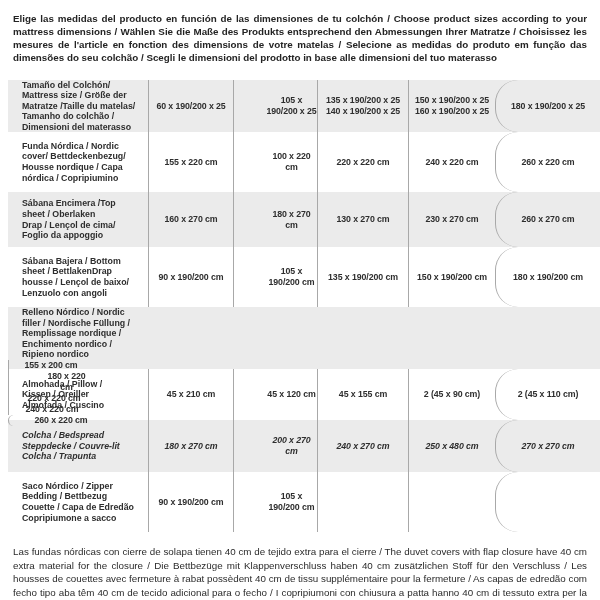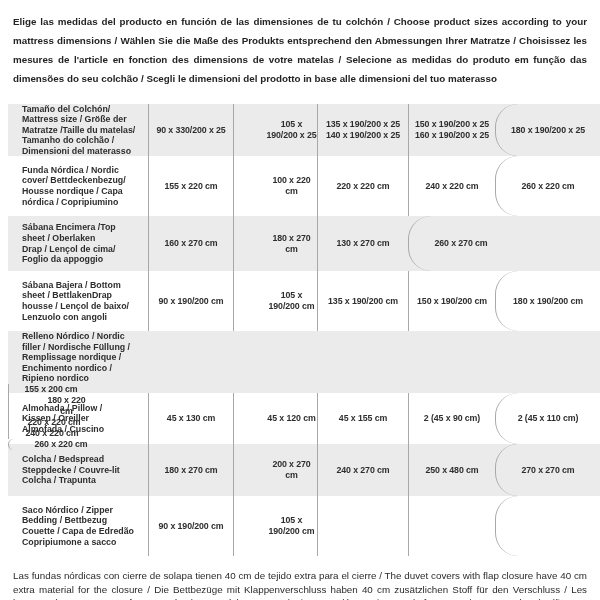--- a/index.html
+++ b/index.html
@@ -5,21 +5,21 @@
   html,body{margin:0;padding:0;}
   body{
     width:600px;height:600px;overflow:hidden;background:#ffffff;
     font-family:"Liberation Sans","DejaVu Sans",sans-serif;
     color:#2b2b2b;
   }
   .page{width:600px;height:600px;position:relative;}
 
   .intro{
     margin:12px 13px 16px 13px;
-    font-size:9.8px;font-weight:bold;line-height:19px;
+    font-size:9.8px;font-weight:bold;line-height:13px;
     text-align:justify;color:#242424;
   }
 
   .size-table{margin-left:8px;width:592px;}
   .tr{display:flex;}
   .tr.shade{background:#ebebeb;}
   .td{
     box-sizing:border-box;display:flex;align-items:center;
     font-weight:bold;color:#2e2e2e;
   }
@@ -28,21 +28,21 @@
     font-size:8.8px;line-height:10.6px;white-space:pre-line;
     justify-content:flex-start;text-align:left;
   }
   .td.cell{
     justify-content:center;text-align:center;
     font-size:8.8px;line-height:11px;white-space:pre-line;
     border-left:1px solid #a8a8a8;letter-spacing:-0.1px;
   }
   .c1{width:85px;} .c2{width:84px;padding-left:32px;} .c3{width:91px;} .c4{width:87px;} .c5{width:105px;border-radius:23px;}
   .r1{height:52px;} .r2{height:60px;} .r3{height:55px;} .r4{height:60px;}
-  .r5{height:62px;flex-direction:column;} .r6{height:51px;} .r7{height:52px;} .r8{height:60px;}
+  .r5{height:62px;flex-direction:column;} .r6{height:51px;} .r7{height:52px;font-style:italic;} .r8{height:60px;}
 
   .footnote{
     margin:13px 13px 0 13px;
     font-size:9.8px;font-weight:normal;line-height:13.5px;
     text-align:justify;color:#2b2b2b;
   }
 </style>
 </head>
 <body>
 
@@ -51,21 +51,21 @@
   <p class="intro">Elige las medidas del producto en función de las dimensiones de tu colchón / Choose product sizes according to your mattress dimensions / Wählen Sie die Maße des Produkts entsprechend den Abmessungen Ihrer Matratze / Choisissez les mesures de l'article en fonction des dimensions de votre matelas / Selecione as medidas do produto em função das dimensões do seu colchão / Scegli le dimensioni del prodotto in base alle dimensioni del tuo materasso</p>
 
   <div class="size-table">
 
     <div class="tr shade r1">
       <div class="td label">Tamaño del Colchón/
 Mattress size / Größe der
 Matratze /Taille du matelas/
 Tamanho do colchão /
 Dimensioni del materasso</div>
-      <div class="td cell c1">90 x 330/200 x 25</div>
+      <div class="td cell c1">60 x 190/200 x 25</div>
       <div class="td cell c2">105 x 190/200 x 25</div>
       <div class="td cell c3">135 x 190/200 x 25
 140 x 190/200 x 25</div>
       <div class="td cell c4">150 x 190/200 x 25
 160 x 190/200 x 25</div>
       <div class="td cell c5">180 x 190/200 x 25</div>
     </div>
 
     <div class="tr r2">
       <div class="td label">Funda Nórdica / Nordic
@@ -80,20 +80,21 @@
     </div>
 
     <div class="tr shade r3">
       <div class="td label">Sábana Encimera /Top
 sheet / Oberlaken
 Drap / Lençol de cima/
 Foglio da appoggio</div>
       <div class="td cell c1">160 x 270 cm</div>
       <div class="td cell c2">180 x 270 cm</div>
       <div class="td cell c3">130 x 270 cm</div>
+      <div class="td cell c4">230 x 270 cm</div>
       <div class="td cell c5">260 x 270 cm</div>
     </div>
 
     <div class="tr r4">
       <div class="td label">Sábana Bajera / Bottom
 sheet / BettlakenDrap
 housse / Lençol de baixo/
 Lenzuolo con angoli</div>
       <div class="td cell c1">90 x 190/200 cm</div>
       <div class="td cell c2">105 x 190/200 cm</div>
@@ -112,21 +113,21 @@
       <div class="td cell c2">180 x 220 cm</div>
       <div class="td cell c3">220 x 220 cm</div>
       <div class="td cell c4">240 x 220 cm</div>
       <div class="td cell c5">260 x 220 cm</div>
     </div>
 
     <div class="tr r6">
       <div class="td label">Almohada / Pillow /
 Kissen / Oreiller
 Almofada / Cuscino</div>
-      <div class="td cell c1">45 x 130 cm</div>
+      <div class="td cell c1">45 x 210 cm</div>
       <div class="td cell c2">45 x 120 cm</div>
       <div class="td cell c3">45 x 155 cm</div>
       <div class="td cell c4">2 (45 x 90 cm)</div>
       <div class="td cell c5">2 (45 x 110 cm)</div>
     </div>
 
     <div class="tr shade r7">
       <div class="td label">Colcha / Bedspread
 Steppdecke / Couvre-lit
 Colcha / Trapunta</div>

